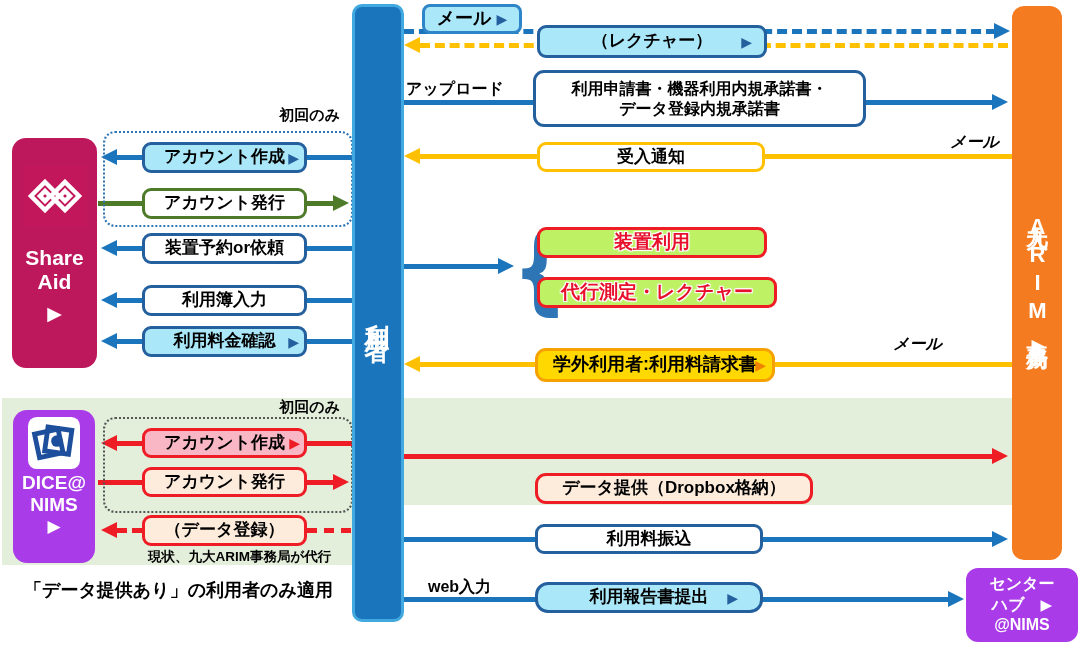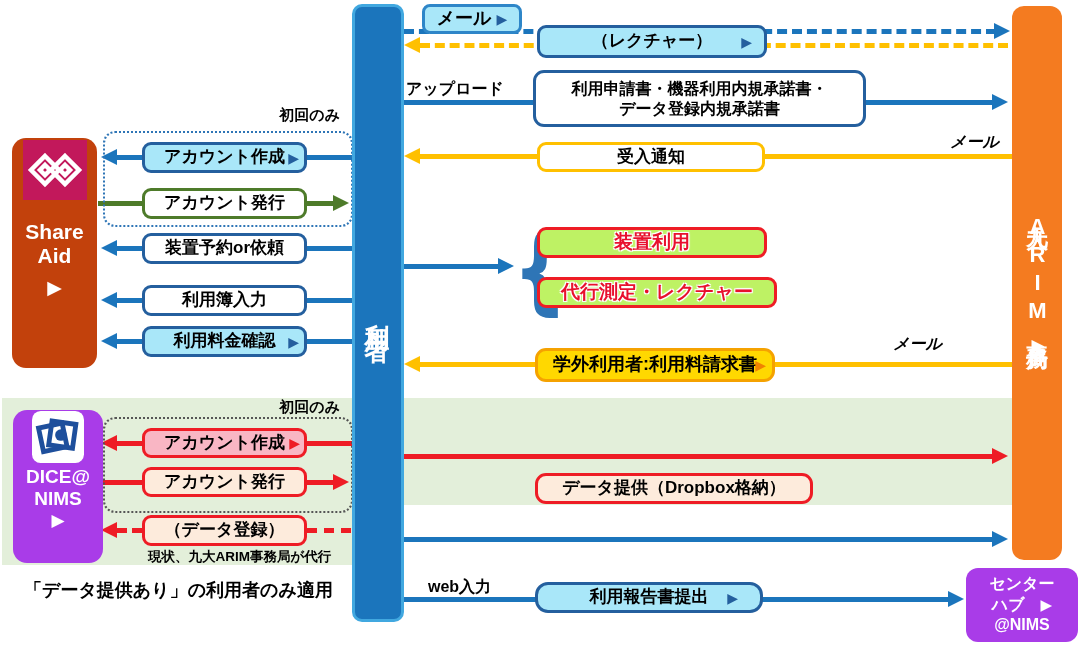--- a/index.html
+++ b/index.html
@@ -123,38 +123,38 @@
   <div class="vbar" style="left:352px;top:4px;width:52px;height:618px;background:#1b75bc;border:3px solid #41a8e0;border-radius:10px;">
     <span class="vtext" style="font-size:25px;letter-spacing:7px;">利用者</span>
   </div>
 
   <div class="vbar" style="left:1012px;top:6px;width:50px;height:554px;background:#f47b20;border-radius:12px;">
     <div class="vtext" style="font-size:22px;letter-spacing:3px;">
       <span>九大ARIM事務局</span><span style="font-size:17px;">▶</span>
     </div>
   </div>
 
-  <div class="card" style="left:12px;top:138px;width:85px;height:230px;background:#c2410c;padding-top:2px;">
+  <div class="card" style="left:12px;top:138px;width:85px;height:230px;background:#be185d;padding-top:28px;">
     <svg width="64" height="60" viewBox="0 0 64 60">
       <rect width="64" height="60" fill="#c2185b"></rect>
       <g stroke="#fff" stroke-width="4.5" fill="none">
         <path d="M22 16 L36 30 L22 44 L8 30 Z"></path>
         <path d="M42 16 L56 30 L42 44 L28 30 Z"></path>
         <path d="M22 25 L27 30 L22 35 L17 30 Z"></path>
         <path d="M42 25 L47 30 L42 35 L37 30 Z"></path>
       </g>
     </svg>
     <div style="margin-top:20px;font-size:21px;line-height:1.15;text-align:center;">
       <div>Share</div>
       <div>Aid</div>
     </div>
     <div class="play whitep" style="margin-top:10px;font-size:19px;">▶</div>
   </div>
 
-  <div class="card" style="left:13px;top:410px;width:90px;height:153px;background:#a93ce8;padding-top:1px;">
+  <div class="card" style="left:13px;top:410px;width:82px;height:153px;background:#a93ce8;padding-top:7px;">
     <svg width="52" height="52" viewBox="0 0 54 54">
       <rect width="54" height="54" rx="9" fill="#fff"></rect>
       <g fill="none" stroke="#1e4f9c" stroke-width="5">
         <rect x="9" y="15" width="25" height="25" transform="rotate(-12 21 27)"></rect>
         <rect x="19" y="12" width="25" height="25" transform="rotate(8 31 24)"></rect>
       </g>
       <circle cx="30" cy="25" r="6" fill="#1e4f9c"></circle>
     </svg>
     <div style="margin-top:3px;font-size:19px;line-height:1.15;text-align:center;">
       <div>DICE@</div>
@@ -229,20 +229,23 @@
     <span>アカウント発行</span>
   </div>
   <div class="bx cream red-border" style="left:142px;top:515px;width:165px;height:31px;">
     <span>（データ登録）</span>
   </div>
 
   <div class="bx cream red-border" style="left:535px;top:441px;width:278px;height:31px;border-radius:11px;margin-top:32px;">
     <span>データ提供（Dropbox格納）</span>
   </div>
 
+  <div class="bx" style="left:535px;top:524px;width:228px;height:30px;">
+    <span>利用料振込</span>
+  </div>
 
   <div class="bx lb" style="left:535px;top:582px;width:228px;height:31px;border-radius:13px;">
     <span>利用報告書提出</span>
     <span class="play edge" style="right:22px;">▶</span>
   </div>
 
   <div class="small-label" style="left:200px;top:106px;width:140px;text-align:right;font-size:15px;">初回のみ</div>
   <div class="small-label" style="left:200px;top:398px;width:140px;text-align:right;font-size:15px;">初回のみ</div>
   <div class="small-label" style="left:406px;top:79px;font-size:16px;">アップロード</div>
   <div class="small-label mail-label" style="left:950px;top:132px;">メール</div>

